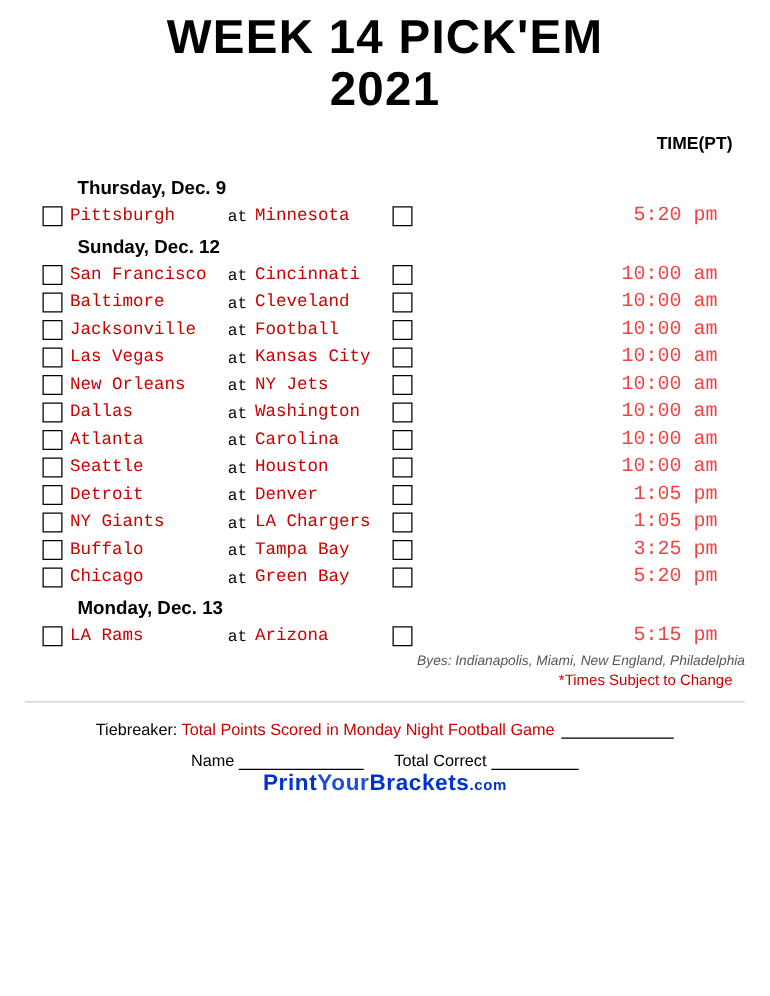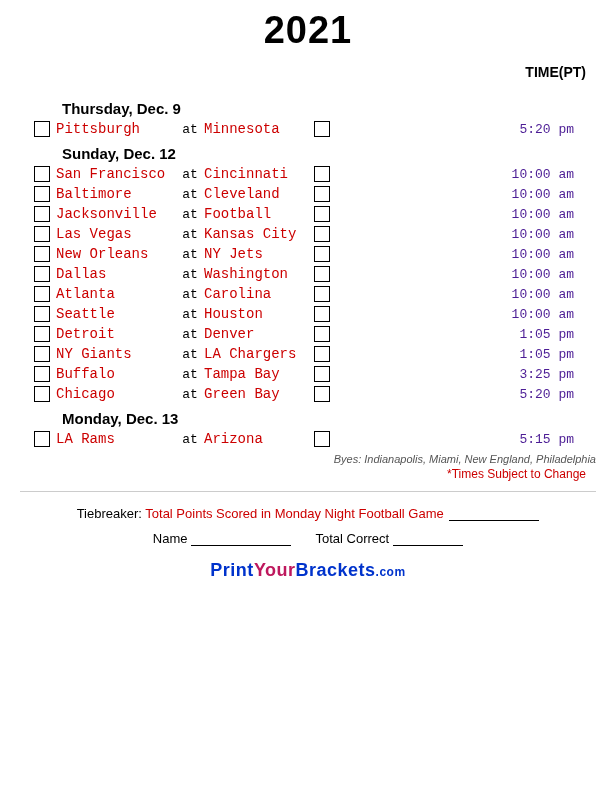--- a/index.html
+++ b/index.html
@@ -71,22 +71,22 @@
     .checkbox-home {
       width: 16px;
       height: 16px;
       border: 1.5px solid #000;
       display: inline-block;
       margin-right: 0;
       flex-shrink: 0;
     }
     .game-time {
       margin-left: auto;
-      color: #4c1d95;
-      font-size: 13px;
+      color: #ef4444;
+      font-size: 16px;
       text-align: right;
       padding-right: 10px;
     }
     .byes-note {
       font-size: 11px;
       color: #555;
       font-style: italic;
       margin: 4px 0 2px 0;
       padding-left: 2px;
       text-align: right;
@@ -119,21 +119,21 @@
       width: 90px;
       margin-left: 2px;
       vertical-align: bottom;
     }
     .name-correct-line {
       font-size: 13px;
       color: #000;
       display: flex;
       justify-content: center;
       gap: 24px;
-      margin-bottom: 14px;
+      margin-bottom: 0;
     }
     .name-field, .correct-field {
       display: inline-flex;
       align-items: flex-end;
       gap: 4px;
     }
     .field-underline {
       display: inline-block;
       border-bottom: 1px solid #000;
       width: 100px;
@@ -147,21 +147,21 @@
       text-align: center;
       font-size: 18px;
       font-weight: bold;
       color: #0033cc;
       letter-spacing: 0.5px;
     }
     .brand-footer .brand-print {
       color: #0033cc;
     }
     .brand-footer .brand-your {
-      color: #be185d;
+      color: #1d4ed8;
       text-align: center;
     }
     .brand-footer .brand-brackets {
       color: #0033cc;
     }
     .brand-footer .brand-dot-com {
       color: #0033cc;
       font-size: 12px;
     }
     .divider {
@@ -172,20 +172,21 @@
     .row-container {
       padding-left: 2px;
     }
   </style>
 </head>
 <body>
 
 <div>
 
   <div class="main-title">
+    <div>WEEK 14 PICK'EM</div>
     <div>2021</div>
   </div>
 
   <div class="time-header">
     <span>TIME(PT)</span>
   </div>
 
   <div class="row-container">
 
     <div class="day-header">Thursday, Dec. 9</div>

